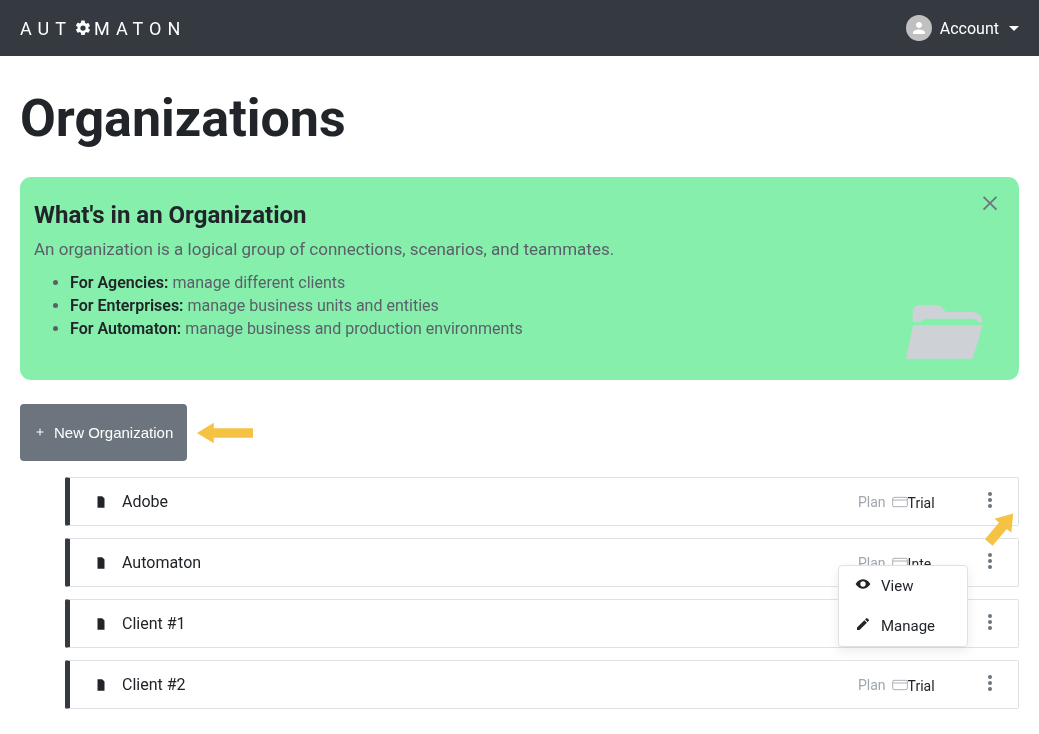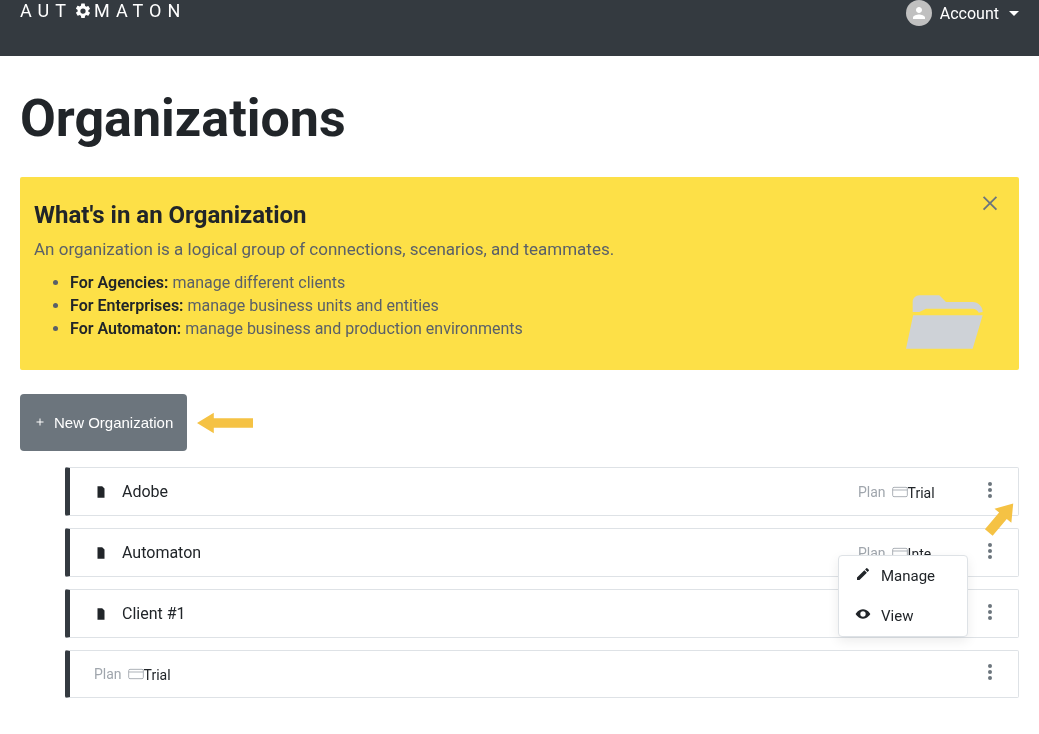--- a/index.html
+++ b/index.html
@@ -1,29 +1,29 @@
 <!DOCTYPE html>
 <html><head>
 <meta charset="utf-8">
 <style>
   * { box-sizing: border-box; margin: 0; padding: 0; }
   body { font-family: -apple-system, BlinkMacSystemFont, "Segoe UI", Roboto, Helvetica, Arial, sans-serif; font-size: 16px; color: #212529; background: #fff; width: 1039px; }
   
-  .topbar { background: #343a40; color: #fff; height: 56px; display: flex; align-items: flex-start; justify-content: space-between; padding: 0 20px; }
+  .topbar { background: #343a40; color: #fff; height: 56px; display: flex; align-items: center; justify-content: space-between; padding: 0 20px; }
   .brand { display: flex; align-items: center; letter-spacing: 6px; font-weight: 400; font-size: 18px; }
   .brand .gear { display: inline-flex; align-items: center; justify-content: center; width: 18px; height: 18px; margin: 0 2px; }
   .account { display: flex; align-items: center; gap: 8px; cursor: pointer; }
   .avatar { width: 26px; height: 26px; border-radius: 50%; background: #c0c0c0; display: flex; align-items: center; justify-content: center; }
   .avatar svg { width: 18px; height: 18px; fill: #fff; }
   .caret { width: 0; height: 0; border-left: 5px solid transparent; border-right: 5px solid transparent; border-top: 5px solid #fff; margin-left: 2px; }
   
   .main { padding: 0 20px 40px 20px; }
   h1.page-title { font-size: 52px; font-weight: 700; margin: 32px 0 28px 0; }
   
-  .info-box { position: relative; background: #fde047; border-radius: 2px; padding: 24px 30px 28px 14px; margin-bottom: 24px; overflow: hidden; }
+  .info-box { position: relative; background: #86efac; border-radius: 11px; padding: 24px 30px 38px 14px; margin-bottom: 24px; overflow: hidden; }
   .info-title { font-size: 24px; font-weight: 700; margin-bottom: 10px; }
   .info-desc { font-size: 17px; color: #5a6068; margin-bottom: 14px; }
   .info-box ul { list-style: disc; padding-left: 36px; color: #5a6068; font-size: 16px; }
   .info-box ul li { margin-bottom: 4px; }
   .info-box ul li b { color: #212529; font-weight: 600; }
   .info-close { position: absolute; top: 14px; right: 18px; color: #6c757d; cursor: pointer; }
   .folder-bg { position: absolute; right: 18px; bottom: 4px; opacity: 1; }
   .folder-bg svg { width: 110px; height: 80px; fill: #ced2d7; }
   
   .new-org-row { display: flex; align-items: center; gap: 10px; margin-bottom: 16px; }
@@ -165,33 +165,33 @@
         <svg class="kebab-dots" viewBox="0 0 4 16">
             <circle cx="2" cy="2" r="2"></circle>
             <circle cx="2" cy="8" r="2"></circle>
             <circle cx="2" cy="14" r="2"></circle>
           </svg>
       </span>
       <div class="dropdown-menu">
         <div class="item">
           <span>
             <svg viewBox="0 0 24 24" width="16" height="16" fill="#212529">
+                <path d="M12 5c-7 0-11 7-11 7s4 7 11 7 11-7 11-7-4-7-11-7zm0 11a4 4 0 1 1 0-8 4 4 0 0 1 0 8z"></path>
+              </svg>
+          </span>
+          <span>View</span>
+        </div>
+        <div class="item">
+          <span>
+            <svg viewBox="0 0 24 24" width="16" height="16" fill="#212529">
                 <path d="M3 17.25V21h3.75L17.81 9.94l-3.75-3.75L3 17.25zM20.71 7.04a1 1 0 0 0 0-1.41l-2.34-2.34a1 1 0 0 0-1.41 0l-1.83 1.83 3.75 3.75 1.83-1.83z"></path>
               </svg>
           </span>
           <span>Manage</span>
         </div>
-        <div class="item">
-          <span>
-            <svg viewBox="0 0 24 24" width="16" height="16" fill="#212529">
-                <path d="M12 5c-7 0-11 7-11 7s4 7 11 7 11-7 11-7-4-7-11-7zm0 11a4 4 0 1 1 0-8 4 4 0 0 1 0 8z"></path>
-              </svg>
-          </span>
-          <span>View</span>
-        </div>
       </div>
     </div>
 
     <div class="org-row">
       <div class="org-name-cell">
         <svg class="file-icon" viewBox="0 0 24 24">
             <path d="M6 2h8l4 4v16H6z"></path>
           </svg>
         <span>Client #1</span>
       </div>
@@ -208,20 +208,26 @@
       <span class="kebab">
         <svg class="kebab-dots" viewBox="0 0 4 16">
             <circle cx="2" cy="2" r="2"></circle>
             <circle cx="2" cy="8" r="2"></circle>
             <circle cx="2" cy="14" r="2"></circle>
           </svg>
       </span>
     </div>
 
     <div class="org-row">
+      <div class="org-name-cell">
+        <svg class="file-icon" viewBox="0 0 24 24">
+            <path d="M6 2h8l4 4v16H6z"></path>
+          </svg>
+        <span>Client #2</span>
+      </div>
       <div class="plan-cell">
         <span class="plan-label">
           <span>Plan</span>
           <svg class="card-icon" viewBox="0 0 24 16">
               <rect x="1" y="1" width="22" height="14" rx="2"></rect>
               <line x1="1" y1="5" x2="23" y2="5"></line>
             </svg>
         </span>
         <span class="plan-value">Trial</span>
       </div>

